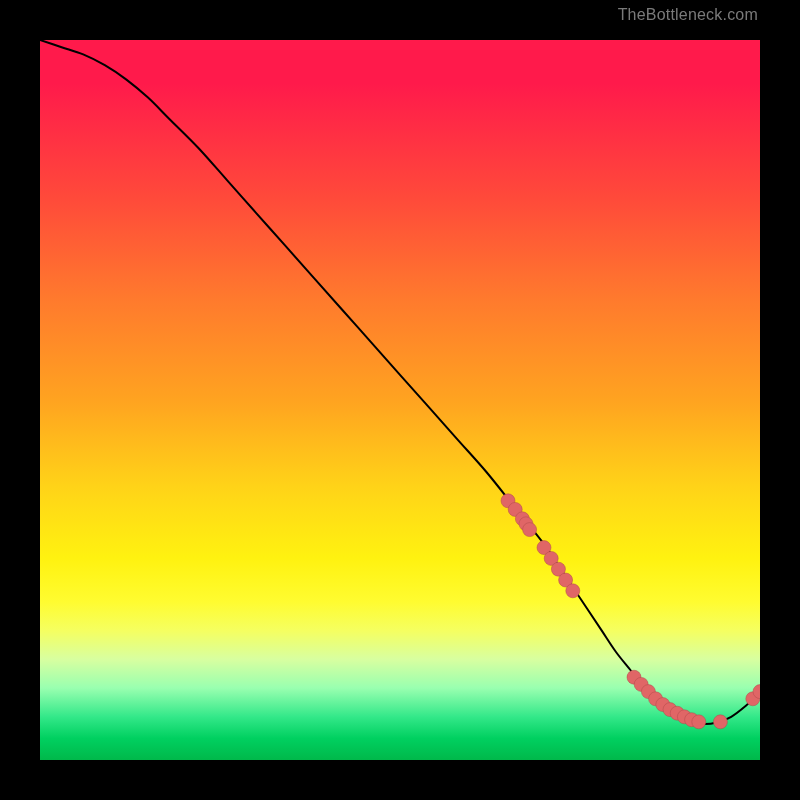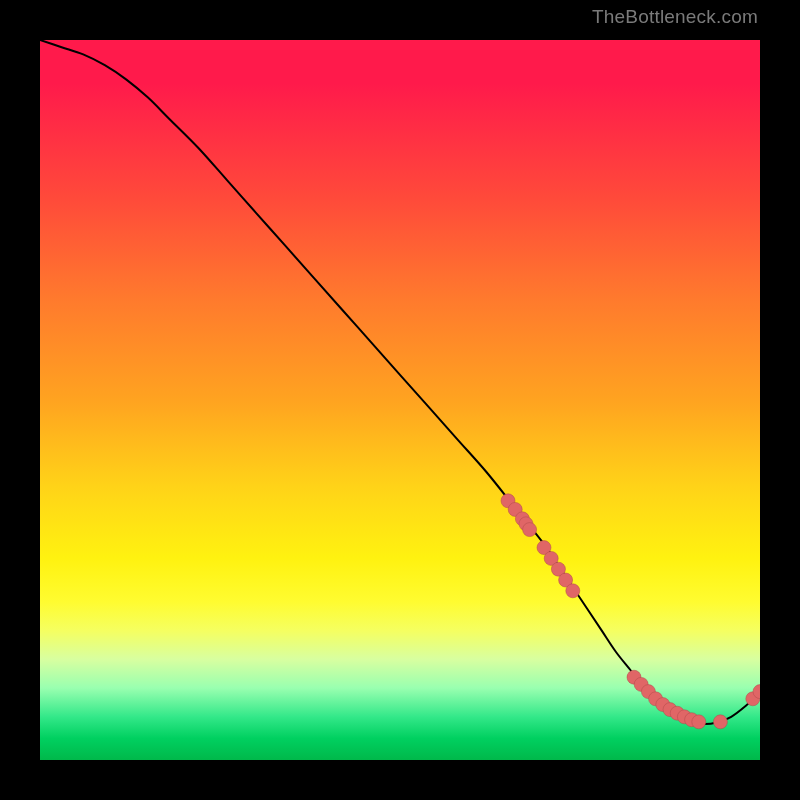--- a/index.html
+++ b/index.html
@@ -47,21 +47,21 @@
     left: 0;
     top: 0;
     width: 720px;
     height: 720px;
   }
   .watermark {
     position: absolute;
     top: 6px;
     right: 42px;
     color: #7a7a7a;
-    font-size: 19px;
+    font-size: 16px;
     letter-spacing: 0.2px;
     font-weight: 400;
   }
 </style>
 </head>
 <body>
 
 <div class="frame">
   <div class="gradient"></div>
   <svg class="plot" viewBox="0 0 720 720">

